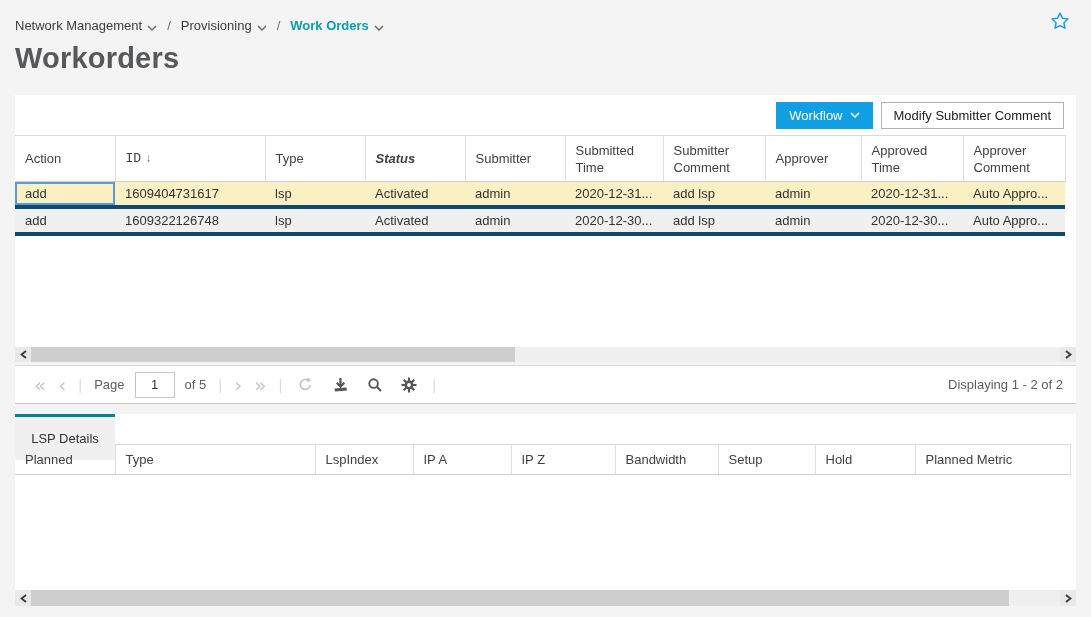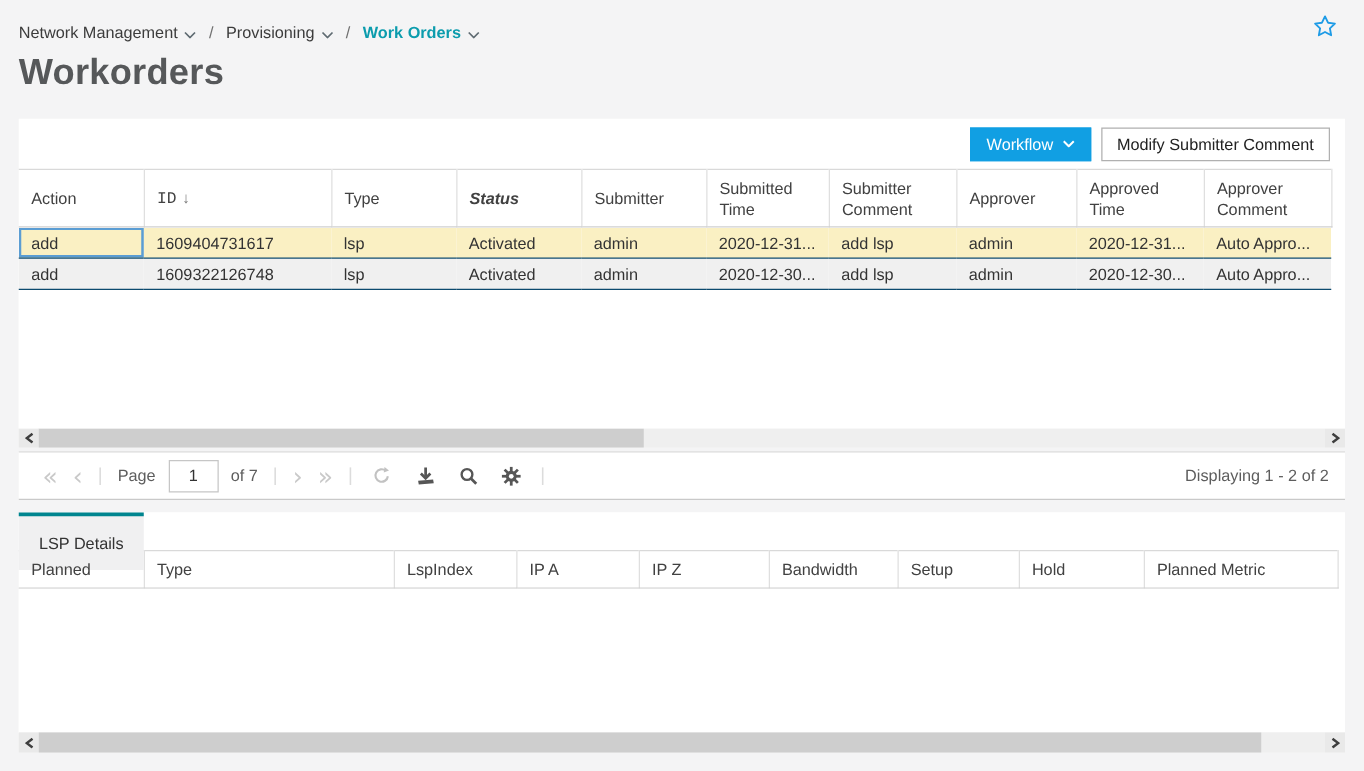--- a/index.html
+++ b/index.html
@@ -56,21 +56,21 @@
   table.grid { border-top: 1px solid #d9d9d9; }
   th.sorted { background: #e7f1fb; font-family: Liberation Mono, monospace; }
   th.filtered .hdr-label { font-weight: bold; font-style: italic; }
   .sort-arrow { color: #777; font-size: 12px; margin-left: 4px; }
   table.grid td {
     padding: 4px 10px; height: 25px; color: #333;
     overflow: hidden; white-space: nowrap; text-overflow: ellipsis;
   }
   tr.row-selected td { background: #faf0c3; }
   tr.row-alt td { background: #f0f0f0; }
-  tr.grid-row { border-bottom: 1px solid #0c4a6e; }
+  tr.grid-row { border-bottom: 4px solid #0c4a6e; }
   td.focused-cell { box-shadow: inset 0 0 0 2px rgba(62,142,214,0.85); }
   .wo-header-row th { height: 46px; }
   .lsp-header-row th { height: 30px; }
 
   .table-filler { background: #fff; }
 
   
   .hscroll {
     height: 15px; display: flex; align-items: stretch; background: #efefef;
   }
@@ -242,21 +242,21 @@
     </button>
   </div>
 </div>
 
 <div class="paging-bar">
   <button class="pg-btn">«</button>
   <button class="pg-btn">‹</button>
   <span class="pg-sep">|</span>
   <span class="pg-label">Page</span>
   <input class="pg-input" value="1" style="">
-  <span class="pg-label">of 7</span>
+  <span class="pg-label">of 5</span>
   <span class="pg-sep">|</span>
   <button class="pg-btn">›</button>
   <button class="pg-btn">»</button>
   <span class="pg-sep">|</span>
   <button class="icon-btn">
     <svg width="17" height="17" viewBox="0 0 17 17">
       <path d="M13.3 9 A5 5 0 1 1 11.6 4.6" fill="none" stroke="#c2c2c2" stroke-width="1.7"></path>
       <path d="M10.6 1.6 L14.2 4.4 L10 5.9 Z" fill="#c2c2c2"></path>
     </svg>
   </button>

